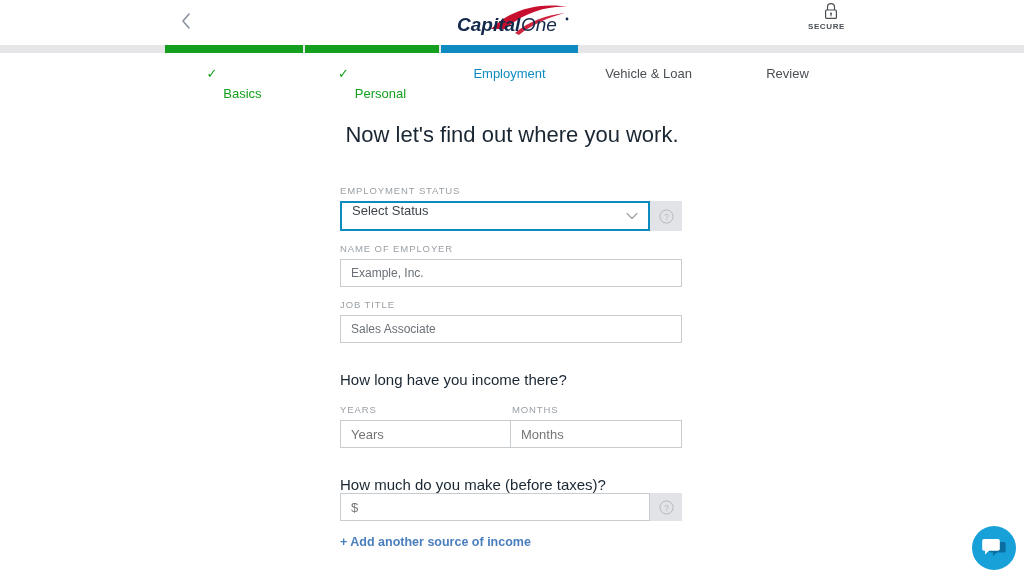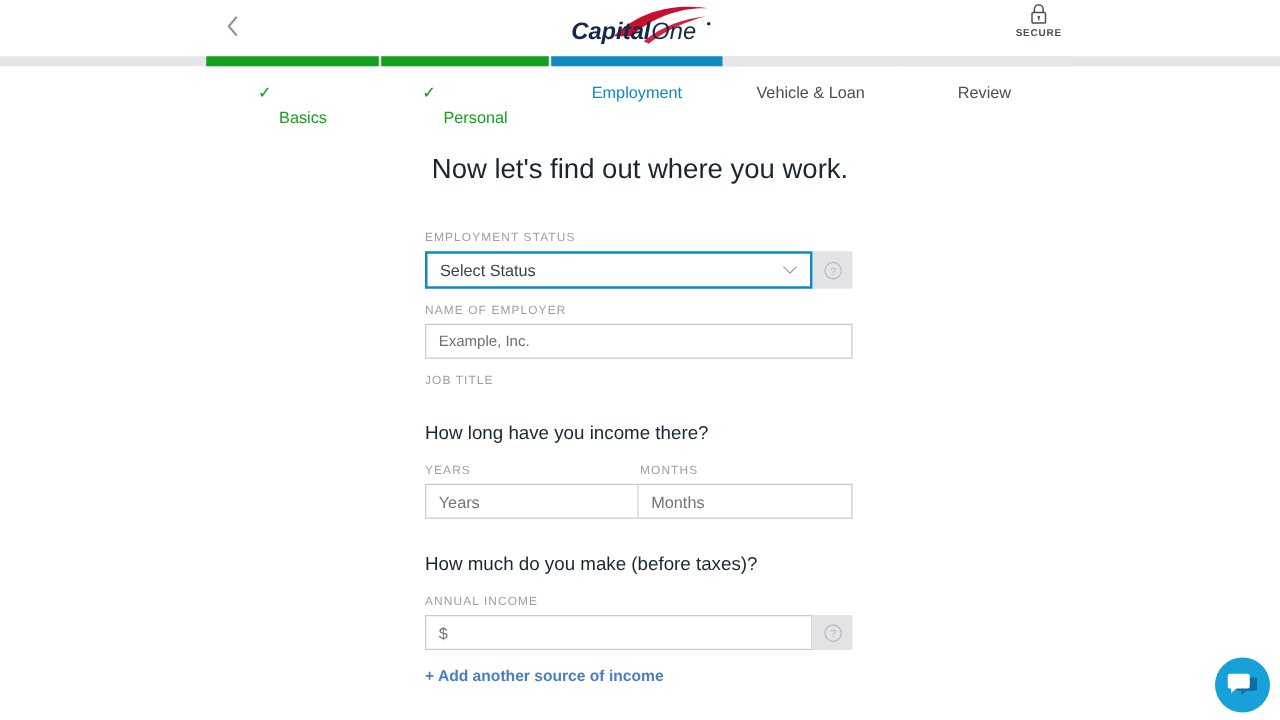--- a/index.html
+++ b/index.html
@@ -46,21 +46,21 @@
     top: 3px;
     width: 118px;
     height: 40px;
   }
 
   .secure-badge {
     position: absolute;
     left: 808px;
     top: 2px;
     width: 46px;
-    text-align: center;
+    text-align: left;
   }
   .secure-badge .lock {
     display: block;
     margin: 0 auto;
     width: 16px;
     height: 18px;
   }
   .secure-badge .secure-text {
     display: block;
     margin-top: 2px;
@@ -181,21 +181,20 @@
   .text-input::placeholder { color: #6b7177; opacity: 1; }
 
   .select-wrap {
     position: relative;
     box-sizing: border-box;
     width: 310px;
     height: 30px;
     border: 2px solid #0d8bc1;
     background: #ffffff;
     display: flex;
-    align-items: center;
     padding: 0 10px;
     cursor: pointer;
   }
   .select-value {
     font-size: 13px;
     color: #3d444b;
     font-family: "Liberation Sans", sans-serif;
   }
   .chevron {
     position: absolute;
@@ -372,37 +371,37 @@
           </svg>
         </div>
       </div>
 
       
       <div class="field-label" style="margin-top:12px;">NAME OF EMPLOYER</div>
       <input class="text-input" type="text" placeholder="Example, Inc." style="">
 
       
       <div class="field-label" style="margin-top:12px;">JOB TITLE</div>
+      <input class="text-input" type="text" placeholder="Sales Associate" style="">
 
       
       <div class="section-q" style="margin-top:28px;">How long have you income there?</div>
 
       <div class="split-labels" style="margin-top:16px;">
         <div class="field-label">YEARS</div>
         <div class="field-label">MONTHS</div>
       </div>
       <div class="split-row">
         <input class="half-input" type="text" placeholder="Years" style="">
         <input class="half-input right" type="text" placeholder="Months" style="">
       </div>
 
       
       <div class="section-q" style="margin-top:28px;">How much do you make (before taxes)?</div>
 
-      <div class="field-label" style="margin-top:16px;">ANNUAL INCOME</div>
       <div class="input-row">
         <input class="income-input" type="text" placeholder="$" style="">
         <div class="help-box small">
           <svg width="15" height="15" viewBox="0 0 16 16">
             <circle cx="8" cy="8" r="7" fill="none" stroke="#b3b8bd" stroke-width="1"></circle>
             <text x="8" y="11.5" text-anchor="middle" font-family="'Liberation Sans', sans-serif" font-size="9" fill="#b3b8bd">?</text>
           </svg>
         </div>
       </div>
 

